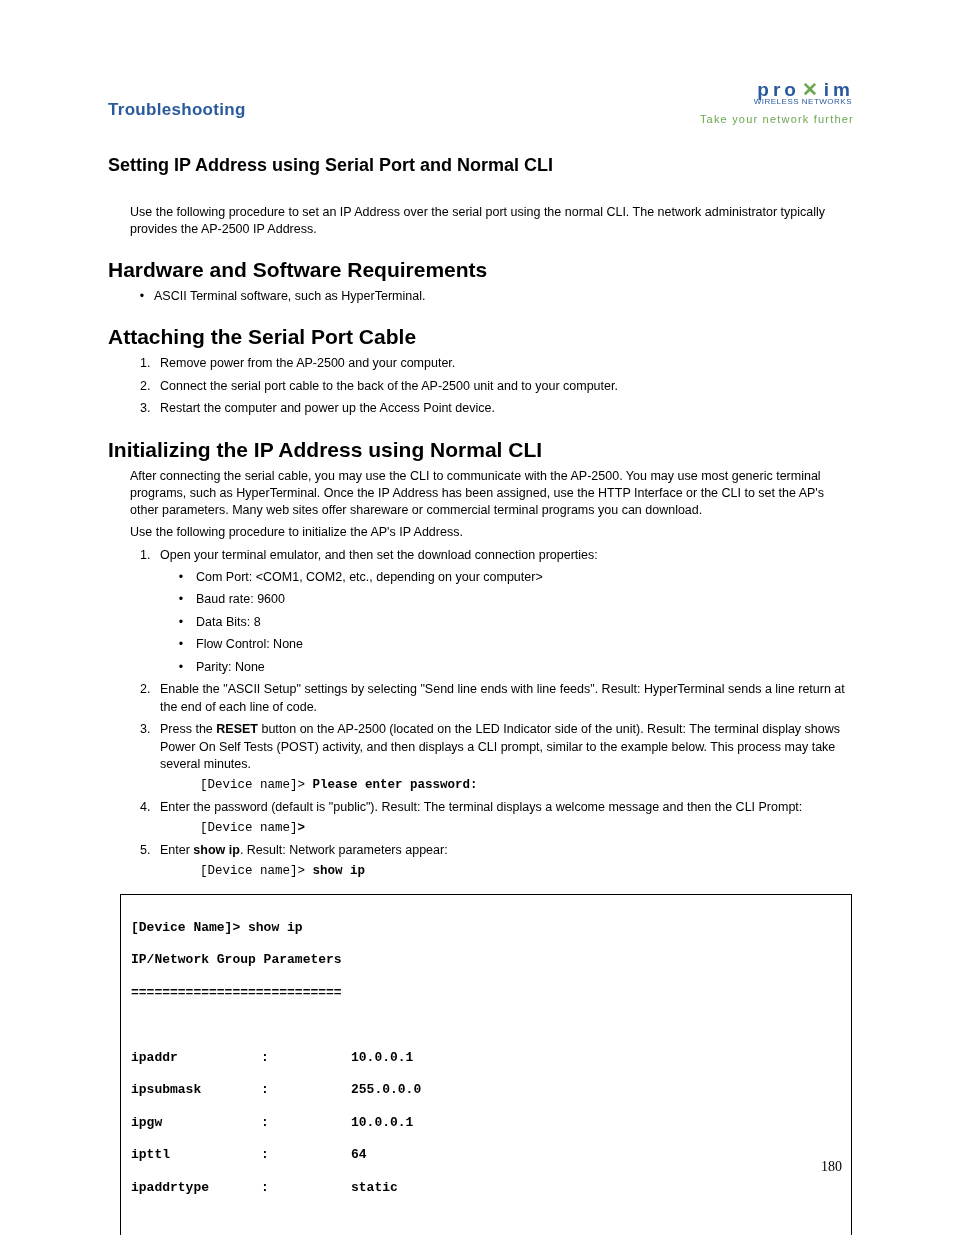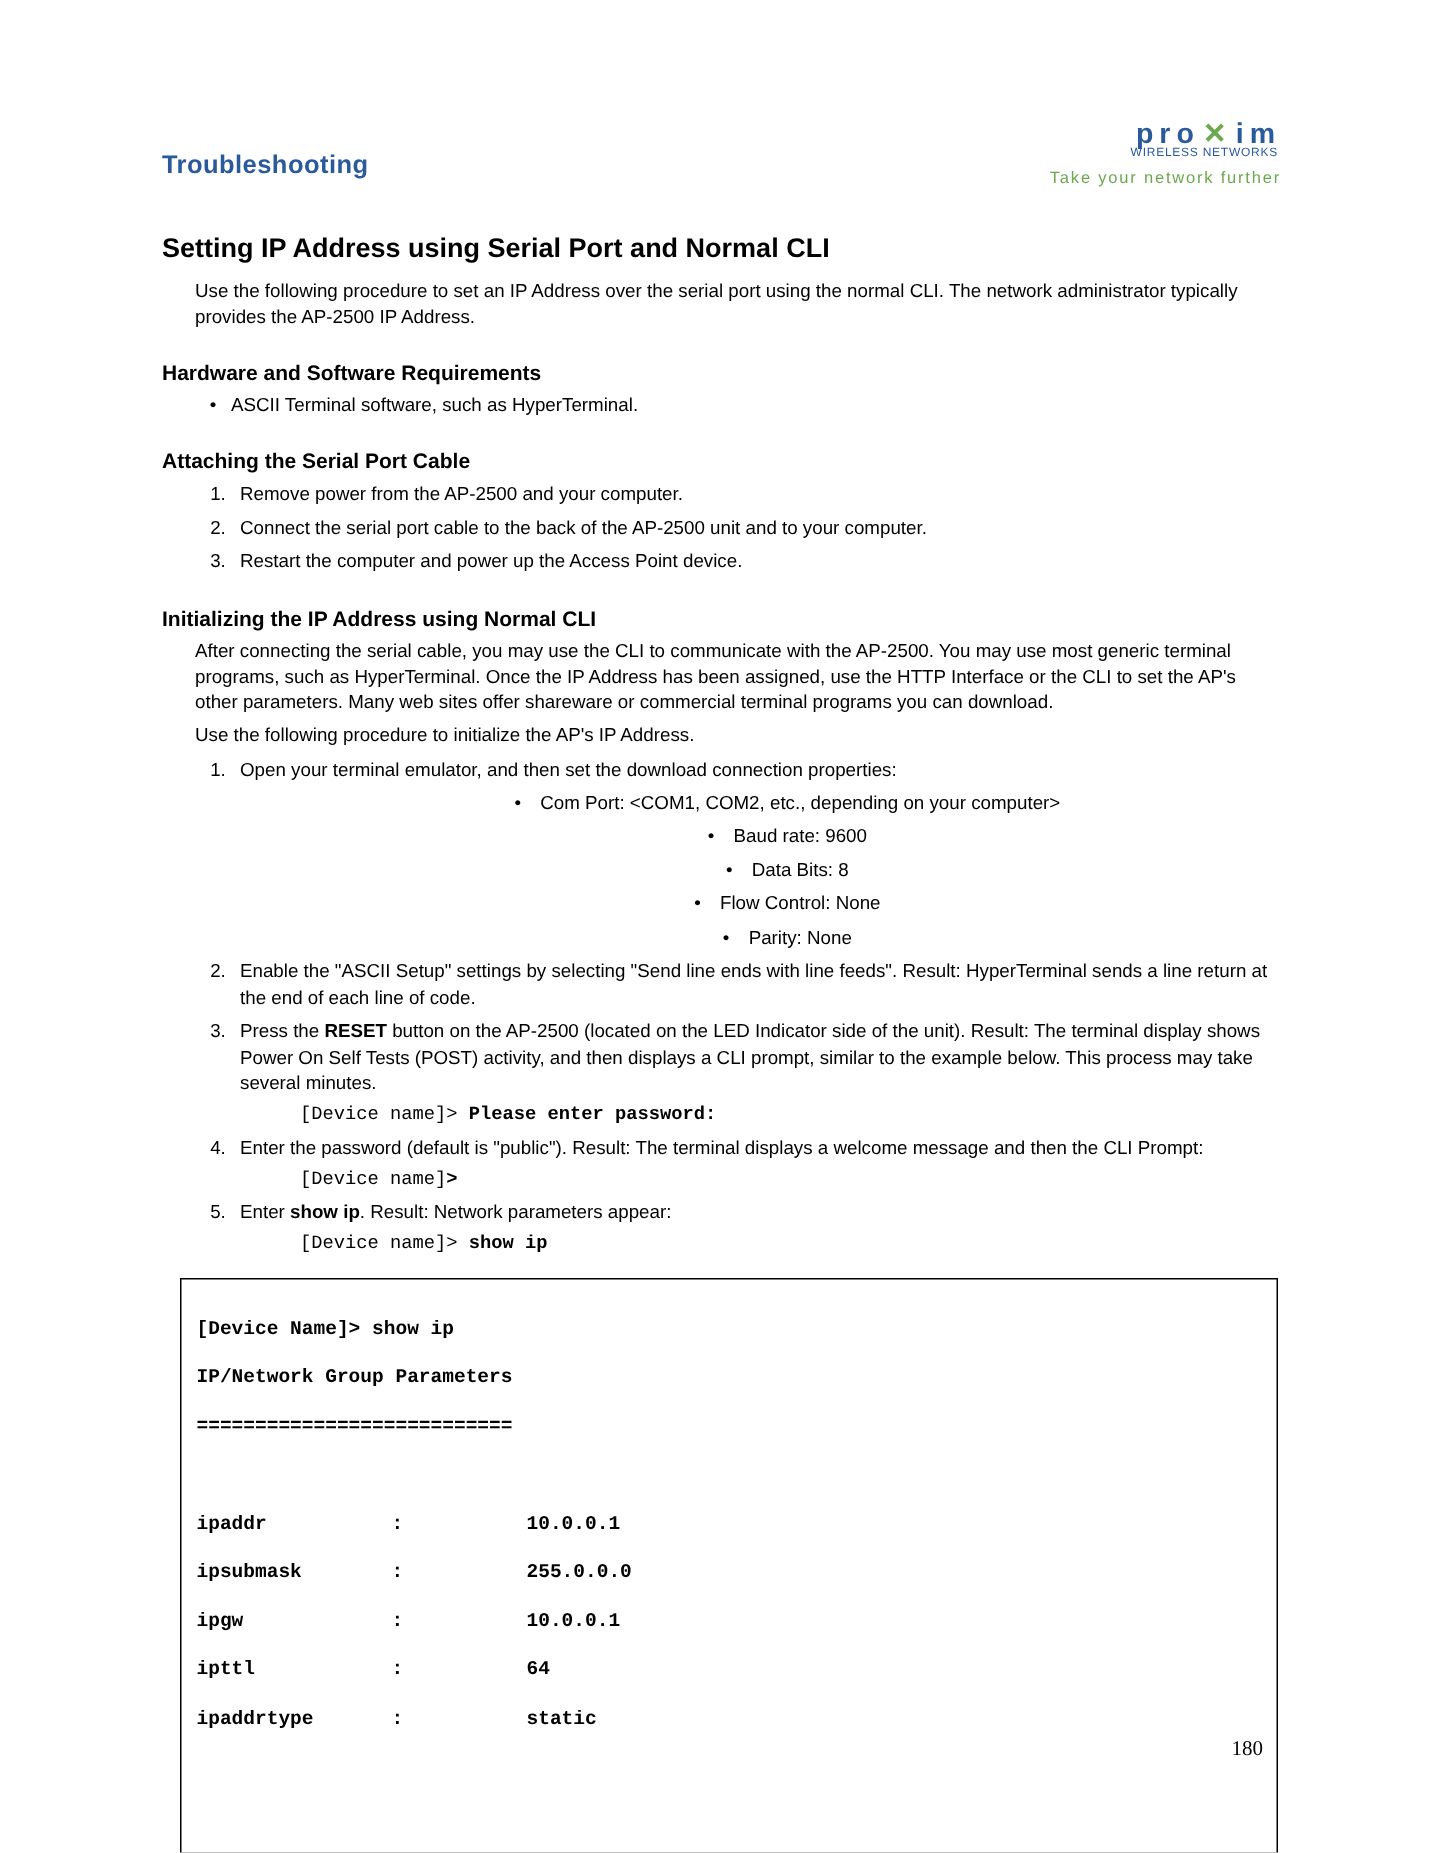--- a/index.html
+++ b/index.html
@@ -53,25 +53,25 @@
   }
   .brand-tagline {
     color: #6ba84f;
     font-size: 11px;
     letter-spacing: 1.2px;
     margin-top: 7px;
   }
   .h1 {
     font-size: 18px;
     font-weight: bold;
-    margin-bottom: 10px;
+    margin-bottom: 28px;
     margin-top: 8px;
   }
   .h2 {
-    font-size: 14px;
+    font-size: 21px;
     font-weight: bold;
     margin-top: 20px;
     margin-bottom: 6px;
   }
   .body-text {
     font-size: 12.5px;
     line-height: 1.35;
     margin-left: 22px;
     margin-bottom: 6px;
   }
@@ -88,23 +88,22 @@
     margin-left: -24px;
     text-align: center;
   }
   ul.bullets > li, ol.nums > li {
     margin-bottom: 5px;
   }
   ol.nums { list-style: decimal; padding-left: 4px; margin-left: 42px; }
   ol.nums > li { padding-left: 6px; }
   ul.sub {
     list-style: none;
-    margin-left: 53px;
+    margin-left: 36px;
     margin-top: 4px;
-    text-align: center;
   }
   ul.sub > li::before {
     content: "•";
     display: inline-block;
     width: 30px;
     margin-left: -30px;
     text-align: center;
   }
   ul.sub > li { margin-bottom: 5px; font-size: 12.5px; }
   .mono {

